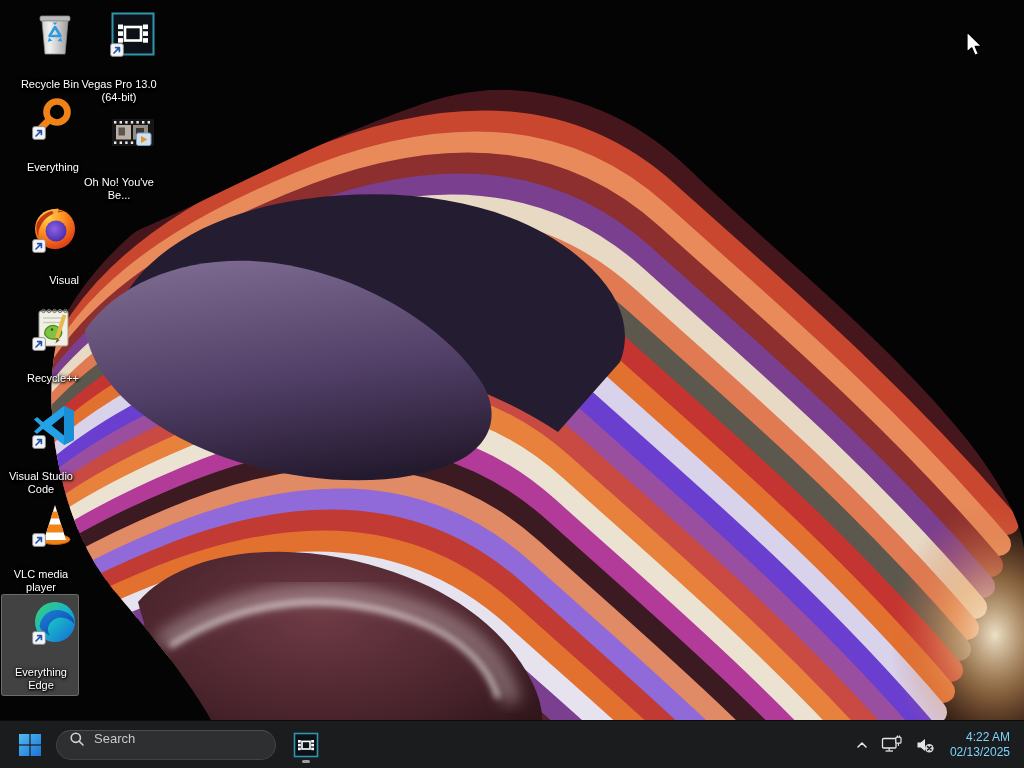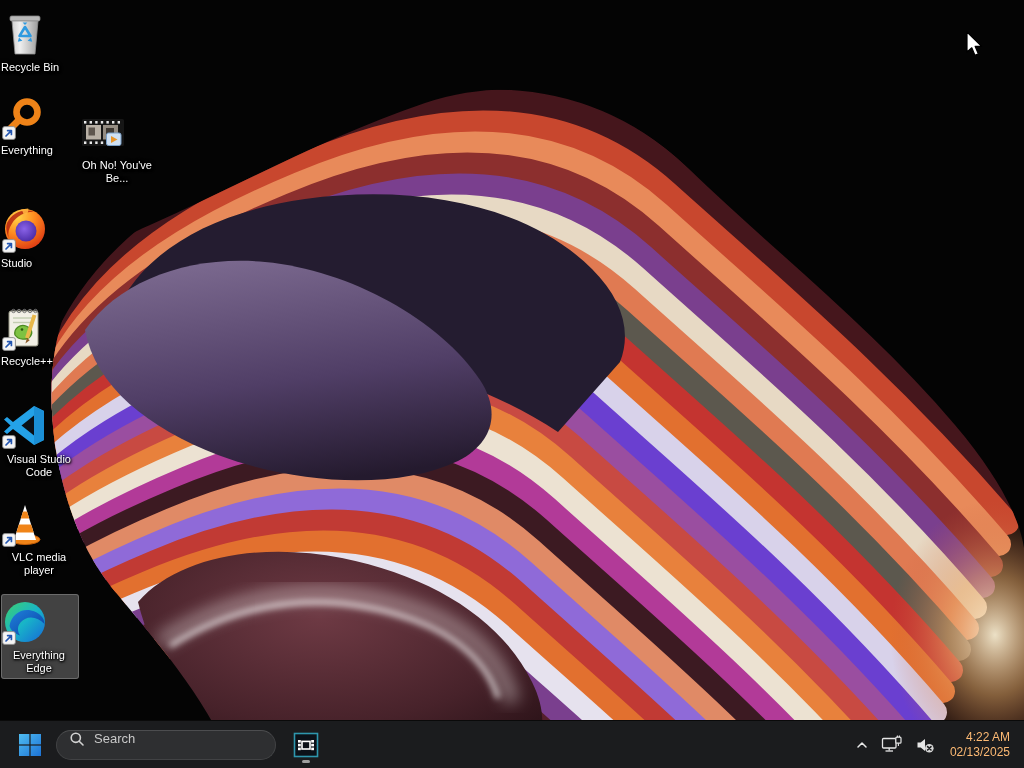--- a/index.html
+++ b/index.html
@@ -6,21 +6,21 @@
   body{
     width:1024px;height:768px;overflow:hidden;position:relative;
     background:#000;font-family:"Liberation Sans",sans-serif;
     -webkit-font-smoothing:antialiased;
   }
   .wallpaper{position:absolute;inset:0;z-index:0}
   
   .desktop{position:absolute;left:0;top:0;right:0;bottom:48px;z-index:2}
   .icon-cell{
     position:absolute;width:78px;display:flex;flex-direction:column;
-    align-items:flex-start;padding:4px 0 4px 0;gap:3px;border-radius:3px;cursor:default;
+    align-items:flex-end;padding:4px 0 4px 0;gap:20px;border-radius:3px;cursor:default;
     box-sizing:border-box;
   }
   .icon-art{width:48px;height:48px;flex:0 0 48px}
   .icon-art svg{display:block}
   .icon-label{
     font-size:11px;color:#fff;text-align:center;line-height:13px;max-width:76px;
     text-shadow:0 1px 2px rgba(0,0,0,.95),0 0 4px rgba(0,0,0,.85),1px 1px 2px rgba(0,0,0,.9);
   }
   .selected{background:rgba(168,168,168,.38);box-shadow:inset 0 0 0 1px rgba(255,255,255,.22)}
   
@@ -37,21 +37,21 @@
     display:flex;align-items:flex-start;gap:9px;padding:0 12px;box-sizing:border-box;
   }
   .search-text{color:#c9c9c9;font-size:13px}
   .app-btn{margin-left:10px;position:relative}
   .app-indicator{
     position:absolute;bottom:2px;left:50%;transform:translateX(-50%);
     width:8px;height:3px;border-radius:2px;background:#9f9f9f;
   }
   .tray{margin-left:auto;display:flex;align-items:center;height:100%;padding-right:14px;gap:2px}
   .tray-btn{height:40px;display:flex;align-items:center;justify-content:center;border-radius:5px;padding:0 5px}
-  .clock{text-align:right;color:#fdba74;font-size:12px;line-height:15px;margin-left:8px;cursor:default}
+  .clock{text-align:right;color:#7dd3fc;font-size:12px;line-height:15px;margin-left:8px;cursor:default}
   .clock div{white-space:nowrap}
   
   .cursor{position:absolute;left:966px;top:31px;z-index:10;pointer-events:none}
   .hidden-defs{position:absolute;width:0;height:0;overflow:hidden}
 </style>
 </head>
 <body>
 
 <svg class="hidden-defs" aria-hidden="true">
   <defs>
@@ -158,20 +158,36 @@
         </defs>
         <rect x="9" y="6" width="30" height="5" rx="1.6" fill="#b9b9b9" stroke="#858585" stroke-width="0.8"></rect>
         <path d="M11,11 h26 l-3,33 h-20 Z" fill="url(#binG)" stroke="#8f8f8f" stroke-width="0.8"></path>
         <path d="M24,17 l-5.5,9 h11 Z" fill="none" stroke="#2f9ae0" stroke-width="2.6" stroke-linejoin="round"></path>
         <path d="M18,27.5 l3.4,3.2 l-4.6,1 Z M30,27.5 l-3.4,3.2 l4.6,1 Z M24,15 l-2.4,-2.6 h4.8 Z" fill="#2f9ae0"></path>
       </svg>
     </div>
     <div class="icon-label">Recycle Bin</div>
   </div>
 
+  <div class="icon-cell" style="left:79px;top:6px">
+    <div class="icon-art">
+      <svg viewBox="0 0 48 48" width="48" height="48">
+        <rect x="3.5" y="3.5" width="41" height="41" fill="#0c1118" stroke="#2e96ad" stroke-width="2"></rect>
+        <rect x="9" y="14.5" width="5" height="4.6" fill="#fff"></rect>
+        <rect x="9" y="21.3" width="5" height="4.6" fill="#fff"></rect>
+        <rect x="9" y="28.1" width="5" height="4.6" fill="#fff"></rect>
+        <rect x="34" y="14.5" width="5" height="4.6" fill="#fff"></rect>
+        <rect x="34" y="21.3" width="5" height="4.6" fill="#fff"></rect>
+        <rect x="34" y="28.1" width="5" height="4.6" fill="#fff"></rect>
+        <rect x="16" y="17" width="16" height="13.5" fill="none" stroke="#fff" stroke-width="2.6"></rect>
+        <use href="#sym-shortcut" x="1" y="33" width="14" height="14"></use>
+      </svg>
+    </div>
+    <div class="icon-label">Vegas Pro 13.0 (64-bit)</div>
+  </div>
 
   <div class="icon-cell" style="left:1px;top:89px">
     <div class="icon-art">
       <svg viewBox="0 0 48 48" width="48" height="48">
         <circle cx="26" cy="19" r="10.5" fill="none" stroke="#ef8318" stroke-width="6.6"></circle>
         <line x1="17" y1="28" x2="8.5" y2="36.5" stroke="#ef8318" stroke-width="7" stroke-linecap="round"></line>
         <use href="#sym-shortcut" x="1" y="33" width="14" height="14"></use>
       </svg>
     </div>
     <div class="icon-label">Everything</div>
@@ -222,21 +238,21 @@
               <stop offset="1" stop-color="#3b1d96"></stop>
           </radialGradient>
         </defs>
         <circle cx="24" cy="23" r="20" fill="url(#ffo)"></circle>
         <circle cx="25" cy="25" r="10.5" fill="url(#ffp)"></circle>
         <path d="M6,17 C11,6.5 23,2 34,6 C26,5 16,9.5 11,17.5 C8,22 6.6,27 7.6,31.5 C5.5,26.5 4.5,21 6,17 Z" fill="#b01a0e" opacity="0.8"></path>
         <path d="M20,3.5 C23,6.5 23.3,9.5 21.3,12.5 C26,9 28,6 27.2,2.6 Z" fill="#ffb23e" opacity="0.9"></path>
         <use href="#sym-shortcut" x="1" y="33" width="14" height="14"></use>
       </svg>
     </div>
-    <div class="icon-label">Studio</div>
+    <div class="icon-label">Visual</div>
   </div>
 
   <div class="icon-cell" style="left:1px;top:300px">
     <div class="icon-art">
       <svg viewBox="0 0 48 48" width="48" height="48">
         <rect x="8" y="7" width="29" height="35" rx="2" fill="#f2f0e6" stroke="#9a9a88" stroke-width="1"></rect>
         <g fill="none" stroke="#777" stroke-width="1">
           <circle cx="12.5" cy="7" r="1.7"></circle>
             <circle cx="18" cy="7" r="1.7"></circle>
             <circle cx="23.5" cy="7" r="1.7"></circle>

